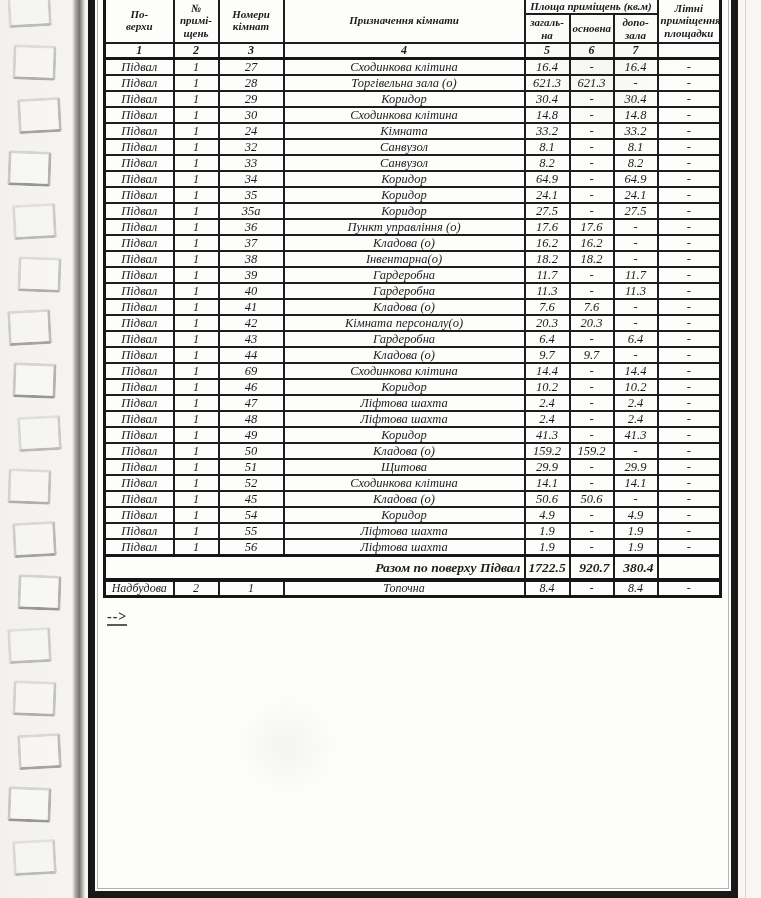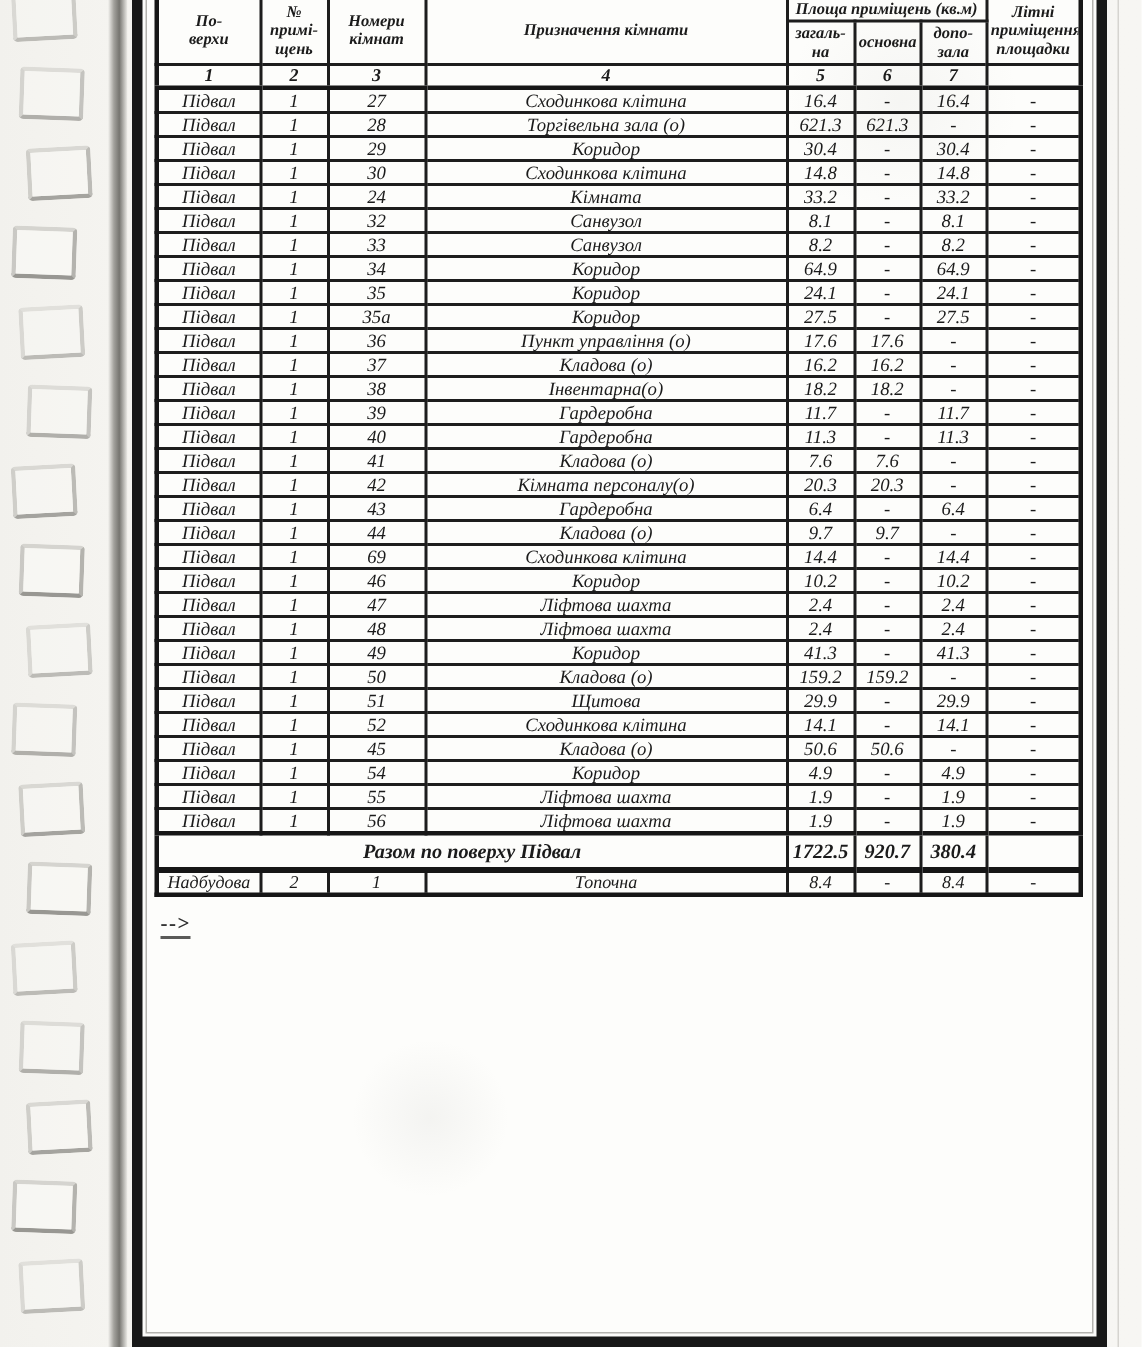--- a/index.html
+++ b/index.html
@@ -51,21 +51,21 @@
   tr.hrow1{height:15px;}
   tr.hrow2{height:27px;}
   tr.number-row{height:16px;}
   tr.number-row td{font-weight:bold;font-size:12px;border-bottom:3px solid #161616;}
   tr.data-row{height:16px;}
   tr.data-row td{font-size:12.5px;}
   td.purpose{text-align:left;padding-left:5px;}
   tr.summary-row{height:24px;}
   tr.summary-row td{
     font-weight:bold;font-size:13.5px;
-    border-top:3px solid #161616;border-bottom:4px solid #161616;
+    border-top:3px solid #161616;border-bottom:4px solid #161616;text-align:right;
   }
   td.sum-label{text-align:right;padding-right:6px;}
   tr.extra-row{height:17px;}
   tr.extra-row td{font-size:12px;}
   .arrow{
     display:inline-block;margin:13px 0 0 9px;font-weight:bold;font-size:14px;
     letter-spacing:1px;color:#2c2c2c;border-bottom:2px solid #5a5a58;line-height:12px;
     padding-bottom:1px;
   }
 </style>

